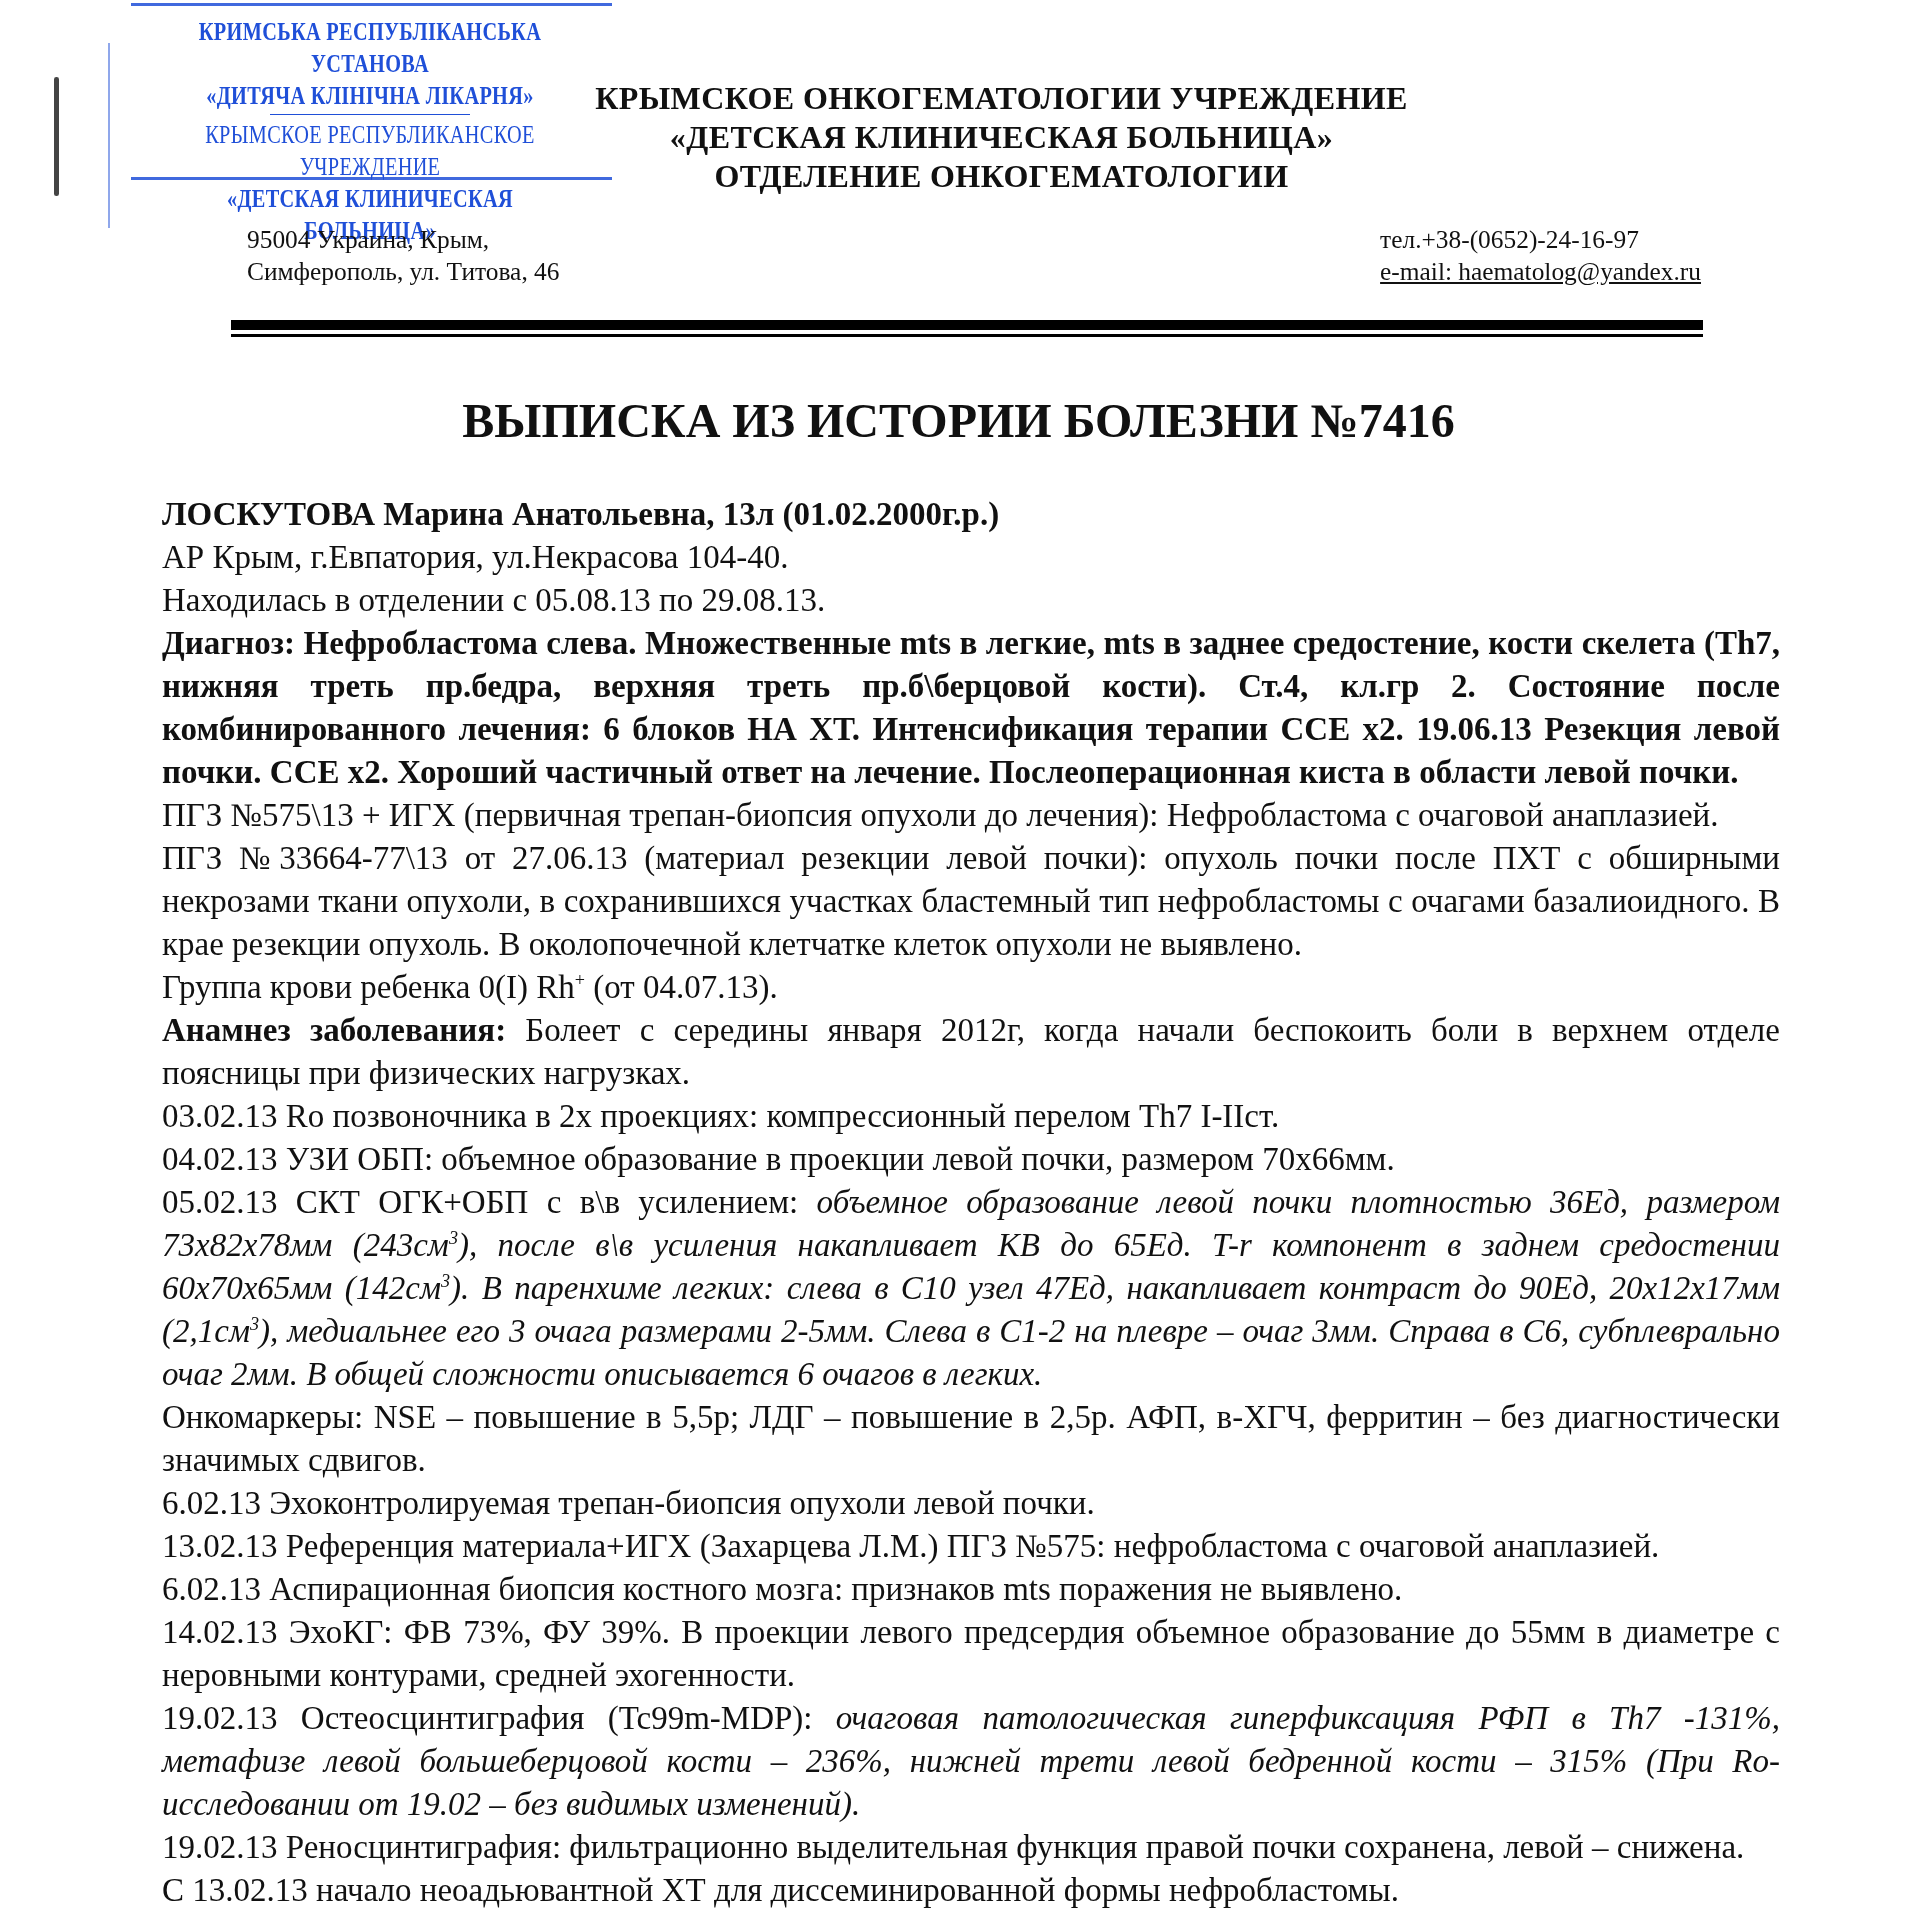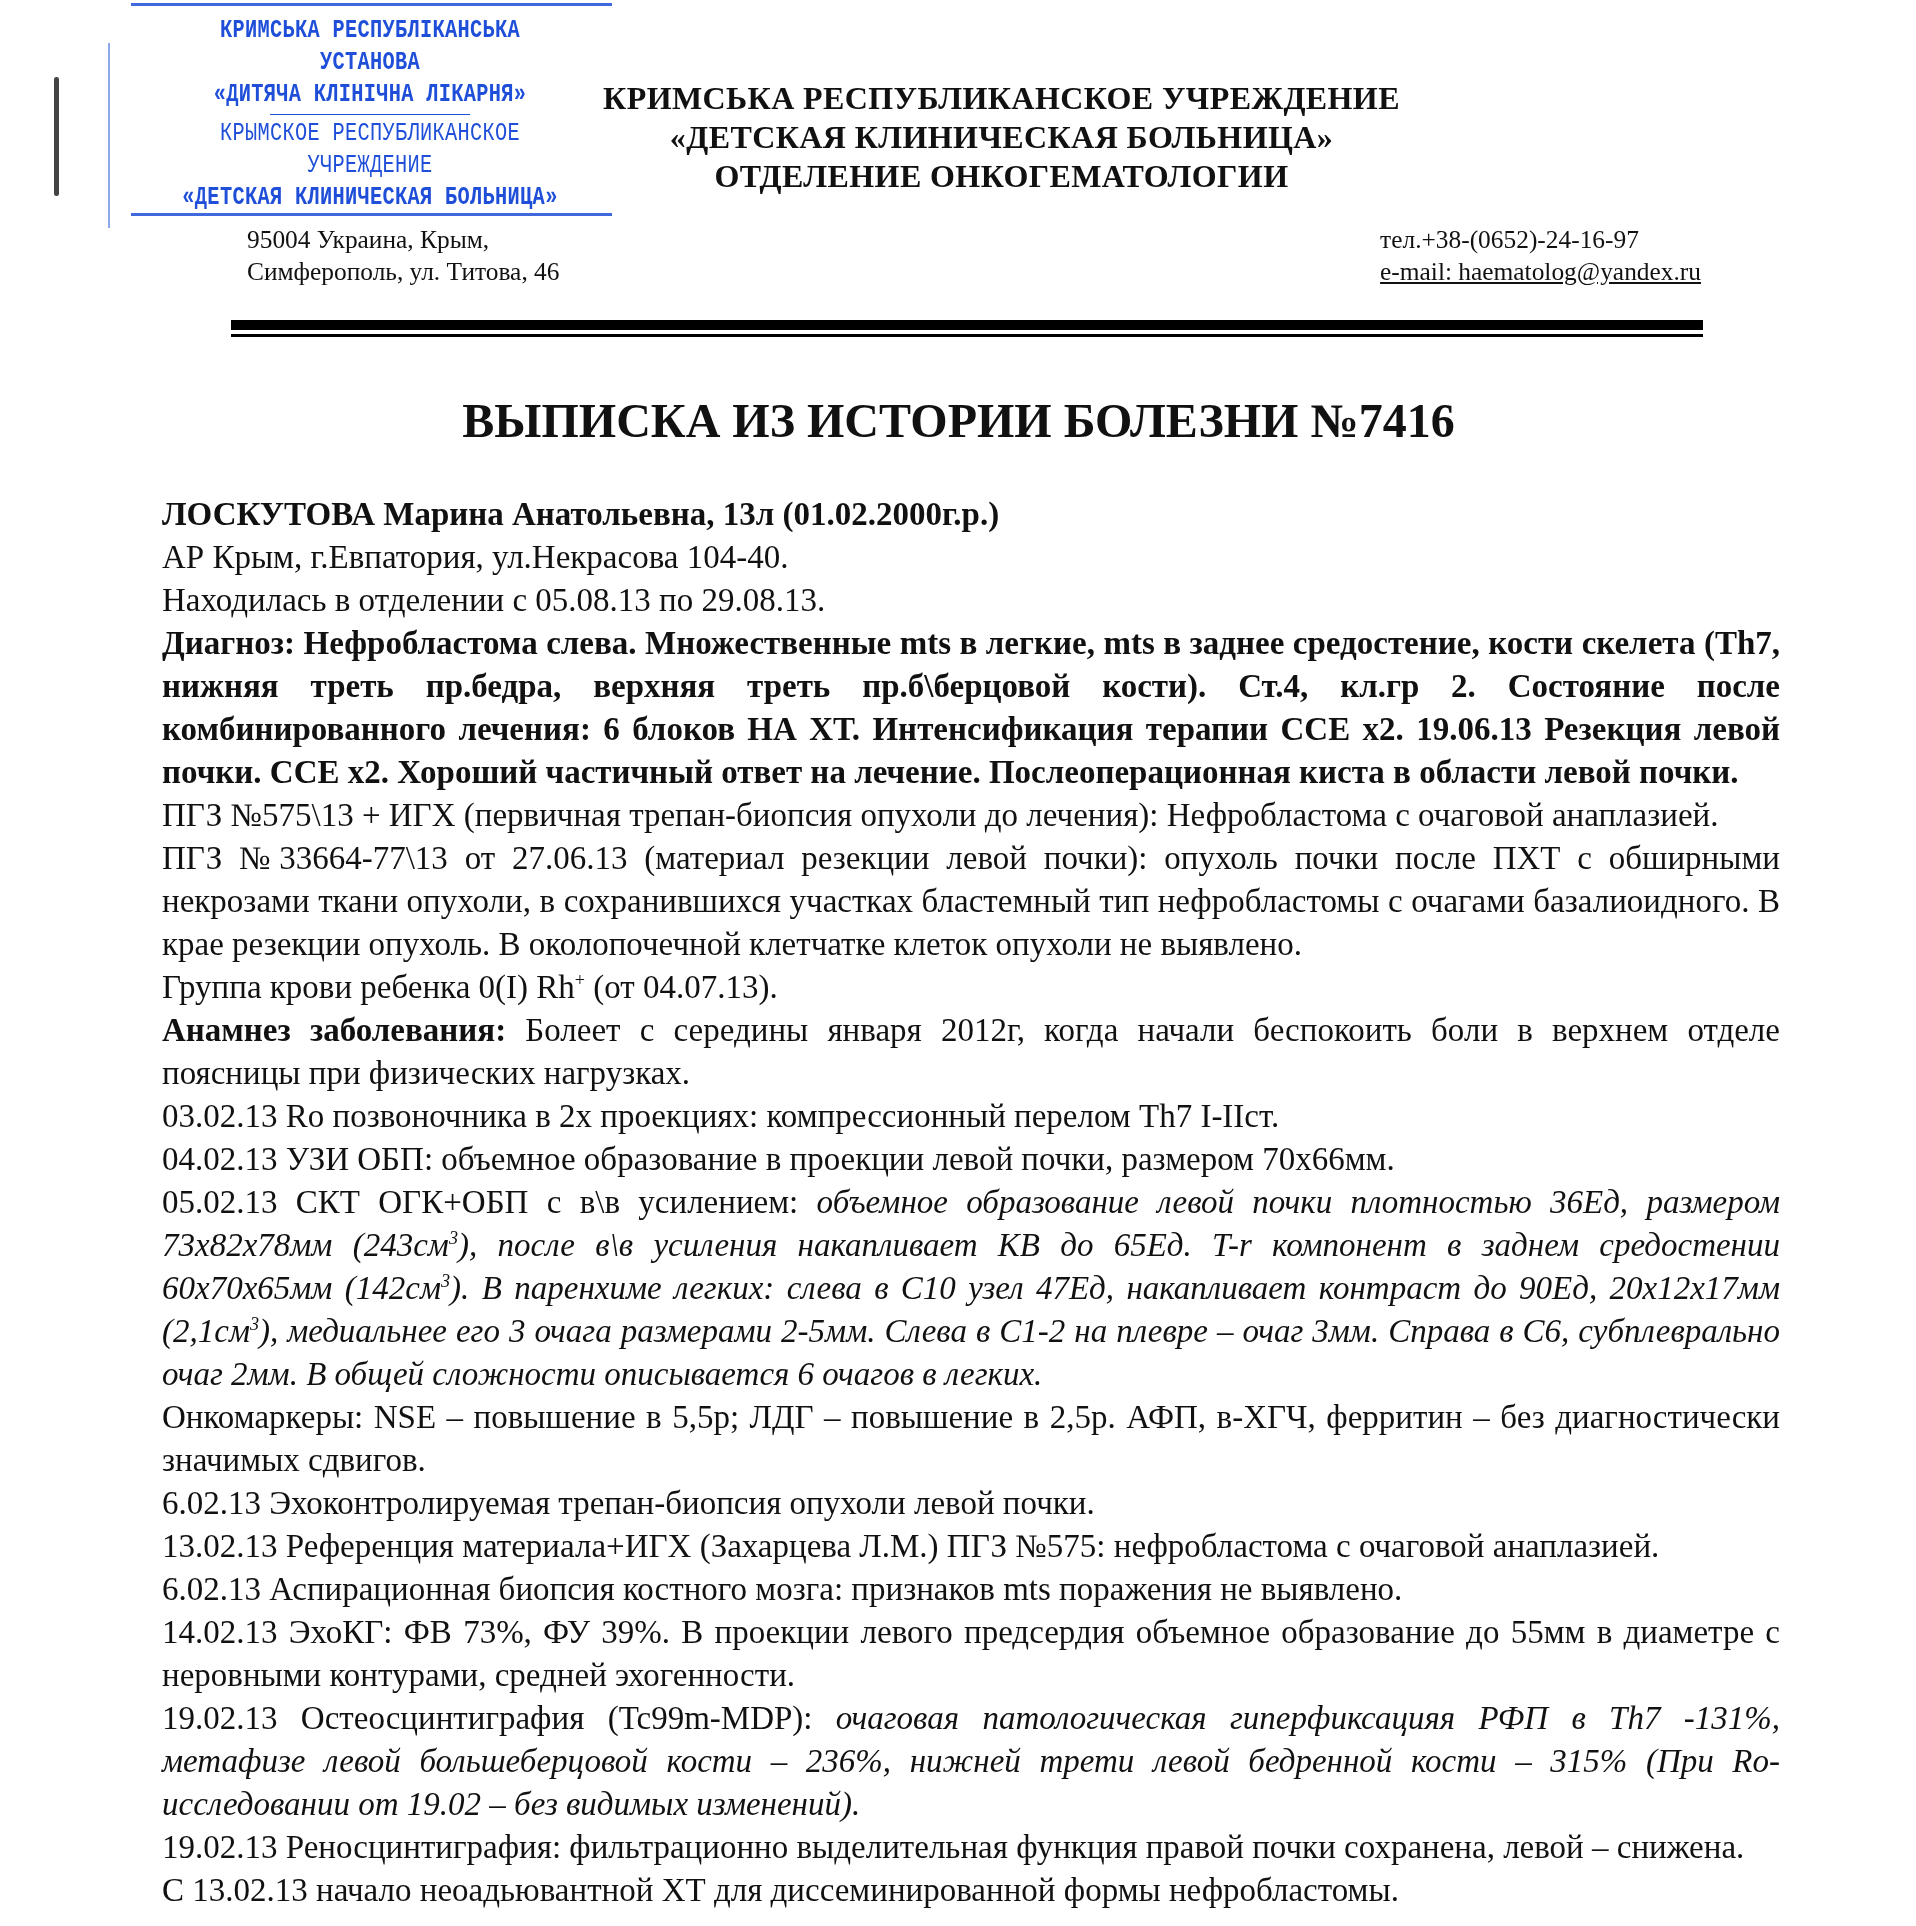--- a/index.html
+++ b/index.html
@@ -1,19 +1,19 @@
 <!DOCTYPE html>
 <html style="font-size:6.2px"><head>
 <meta charset="utf-8">
 <style>
   html, body { margin:0; padding:0; background:#ffffff; }
   body { width:1917px; height:2700px; position:relative; overflow:hidden;
          font-family:"Liberation Serif","DejaVu Serif",serif; color:#111; }
-  .stamp { position:absolute; left:116px; top:3.9px; width:508px; height:208px;
-           color:#1f4fd8; font-family:Liberation Mono, monospace;
+  .stamp { position:absolute; left:116px; top:3.9px; width:508px; height:172px;
+           color:#1f4fd8; font-family:Liberation Serif, serif;
            text-align:center; font-weight:bold; }
   .stamp .l { font-size:25.4px; line-height:32px; letter-spacing:0.4px; transform:scaleX(0.8); }
   .stamp .sep { width:200px; height:1.5px; background:#1f4fd8; margin:2.3px auto; }
   .stamp .bar { position:absolute; left:15.4px; right:11.6px; height:3.1px; background:#1f4fd8; opacity:.85; }
   .stamp .side { position:absolute; left:-7.7px; top:39px; width:1.5px; height:185px; background:#1f4fd8; opacity:.5;}
   .stapler { position:absolute; left:54px; top:77px; width:4.6px; height:119px; background:#444; border-radius:2.3px; }
   .org { position:absolute; left:520px; top:79px; width:963px; text-align:center;
          font-weight:bold; font-size:32px; line-height:39px; letter-spacing:0.4px; }
   .addr { position:absolute; left:247px; top:223px; font-size:25.4px; line-height:32px; }
   .contact { position:absolute; right:216px; top:223px; font-size:25.4px; line-height:32px; text-align:left; }
@@ -40,21 +40,21 @@
   <div class="l">УСТАНОВА</div>
   <div class="l">«ДИТЯЧА КЛІНІЧНА ЛІКАРНЯ»</div>
   <div class="sep"></div>
   <div class="l" style="font-weight:normal">КРЫМСКОЕ РЕСПУБЛИКАНСКОЕ</div>
   <div class="l" style="font-weight:normal">УЧРЕЖДЕНИЕ</div>
   <div class="l">«ДЕТСКАЯ КЛИНИЧЕСКАЯ БОЛЬНИЦА»</div>
   <div class="bar" style="bottom:-3.9px"></div>
 </div>
 
 <div class="org">
-  <div>КРИМСЬКА РЕСПУБЛИКАНСКОЕ УЧРЕЖДЕНИЕ</div>
+  <div>КРЫМСКОЕ ОНКОГЕМАТОЛОГИИ УЧРЕЖДЕНИЕ</div>
   <div>«ДЕТСКАЯ КЛИНИЧЕСКАЯ БОЛЬНИЦА»</div>
   <div>ОТДЕЛЕНИЕ ОНКОГЕМАТОЛОГИИ</div>
 </div>
 
 <div class="addr">
   <div>95004 Украина, Крым,</div>
   <div>Симферополь, ул. Титова, 46</div>
 </div>
 
 <div class="contact">

